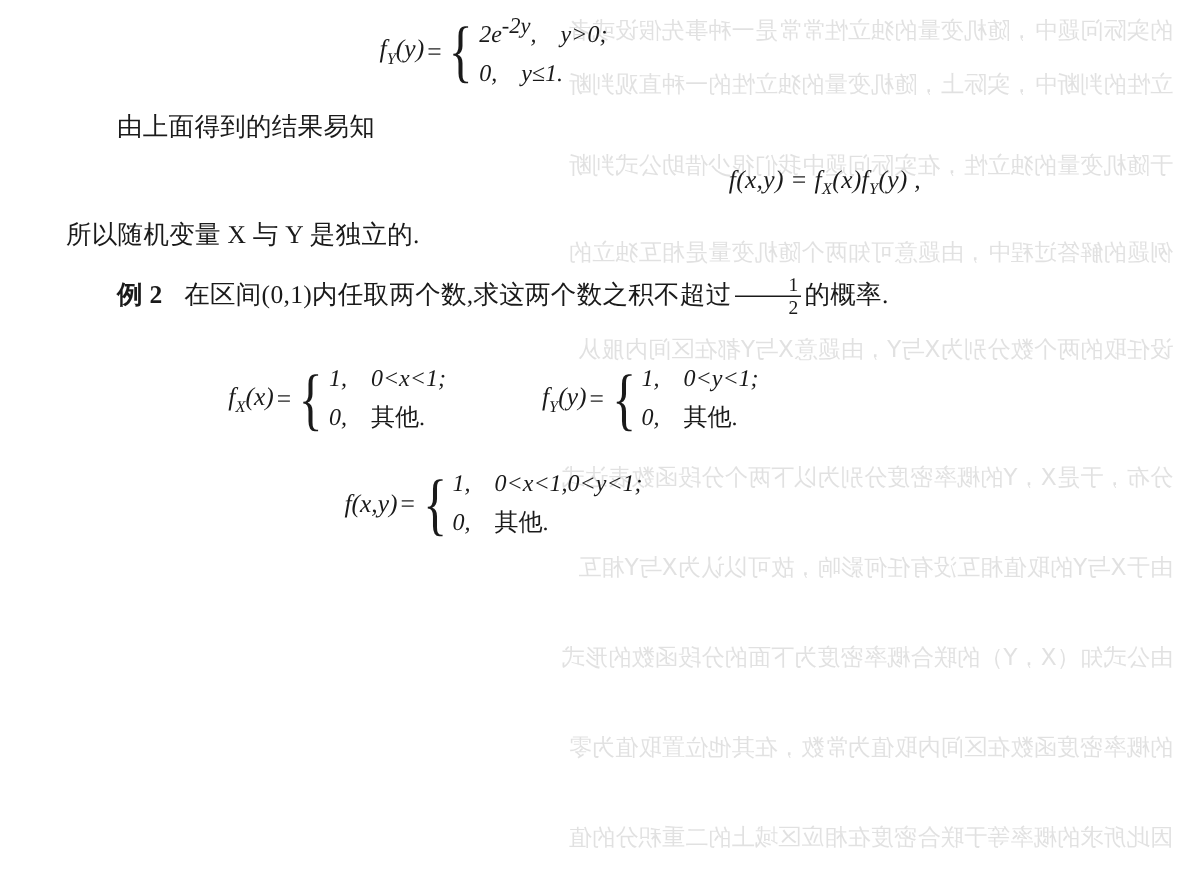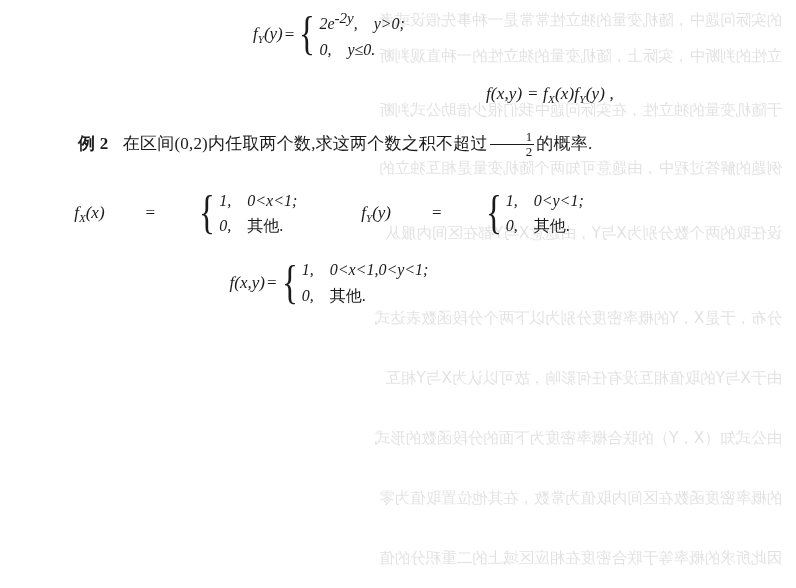--- a/index.html
+++ b/index.html
@@ -113,21 +113,21 @@
     font-size: 15px;
   }
   .gap-sm { height: 9px; }
   .gap-md { height: 14px; }
   .two-col-cases {
     display: flex;
     justify-content: center;
     gap: 64px;
     align-items: center;
   }
-  .row-eq { display: flex; align-items: center; gap: 39px; }
+  .row-eq { display: flex; align-items: center; }
 </style>
 </head>
 <body>
 
 <div class="ghost-layer">
   <div style="top:2px">的实际问题中，随机变量的独立性常常是一种事先假设或者</div>
   <div style="top:38px">立性的判断中，实际上，随机变量的独立性的一种直观判断</div>
   <div style="top:92px">于随机变量的独立性，在实际问题中我们很少借助公式判断</div>
   <div style="top:150px">例题的解答过程中，由题意可知两个随机变量是相互独立的</div>
   <div style="top:215px">设任取的两个数分别为X与Y，由题意X与Y都在区间内服从</div>
@@ -147,44 +147,46 @@
     <span class="eq-lead">=</span>
     <span class="cases">
       <span class="brace">{</span>
       <span class="cases-rows">
         <span class="row">
           <span class="math"><span>2e</span><sup class="s">-2y</sup>,</span>
           <span class="cond math">y&gt;0;</span>
         </span><br>
         <span class="row">
           <span class="math">0,</span>
-          <span class="cond math">y≤0.</span>
-        </span>
-      </span>
-    </span>
-  </div>
-
-  <div class="gap-sm"></div>
-
+          <span class="cond math">y≤1.</span>
+        </span>
+      </span>
+    </span>
+  </div>
+
+  <div class="gap-sm"></div>
+
+  <div class="line indent">由上面得到的结果易知</div>
 
   <div class="gap-sm"></div>
 
   <div class="line center math">
     <span>f(x,y) = f</span><sub class="s">X</sub><span>(x)f</span><sub class="s">Y</sub><span>(y) ,</span>
   </div>
 
   <div class="gap-sm"></div>
 
+  <div class="line">所以随机变量 X 与 Y 是独立的.</div>
 
 
   <div class="gap-md"></div>
 
   <div class="line indent">
     <span class="bold">例 2</span>
-    <span style="margin-left:10px;">在区间(0,2)内任取两个数,求这两个数之积不超过</span><span class="frac"><span class="num">1</span><span class="den">2</span></span><span>的概率.</span>
+    <span style="margin-left:10px;">在区间(0,1)内任取两个数,求这两个数之积不超过</span><span class="frac"><span class="num">1</span><span class="den">2</span></span><span>的概率.</span>
   </div>
 
   <div class="gap-md"></div>
 
 
   <div class="gap-md"></div>
 
   <div class="two-col-cases">
 
     <span class="row-eq">

